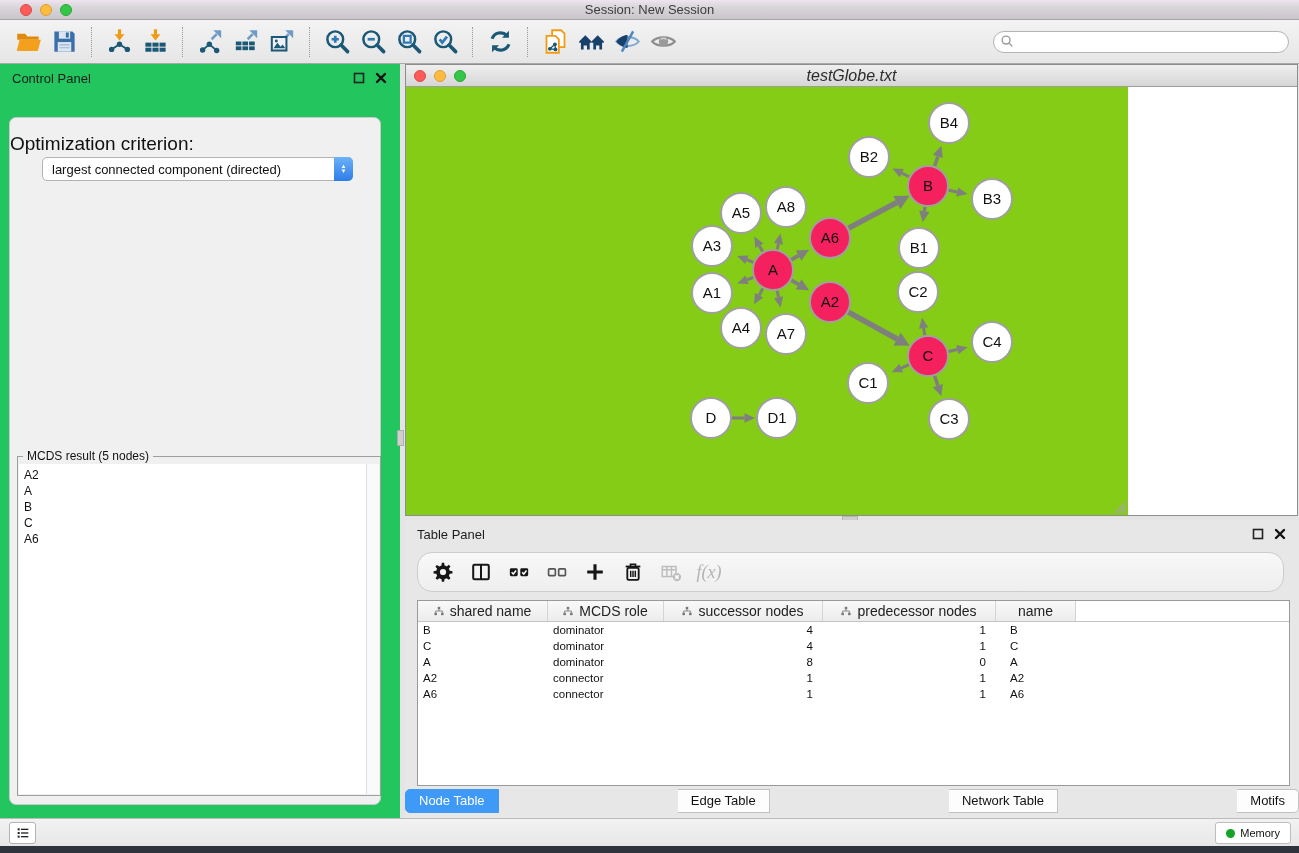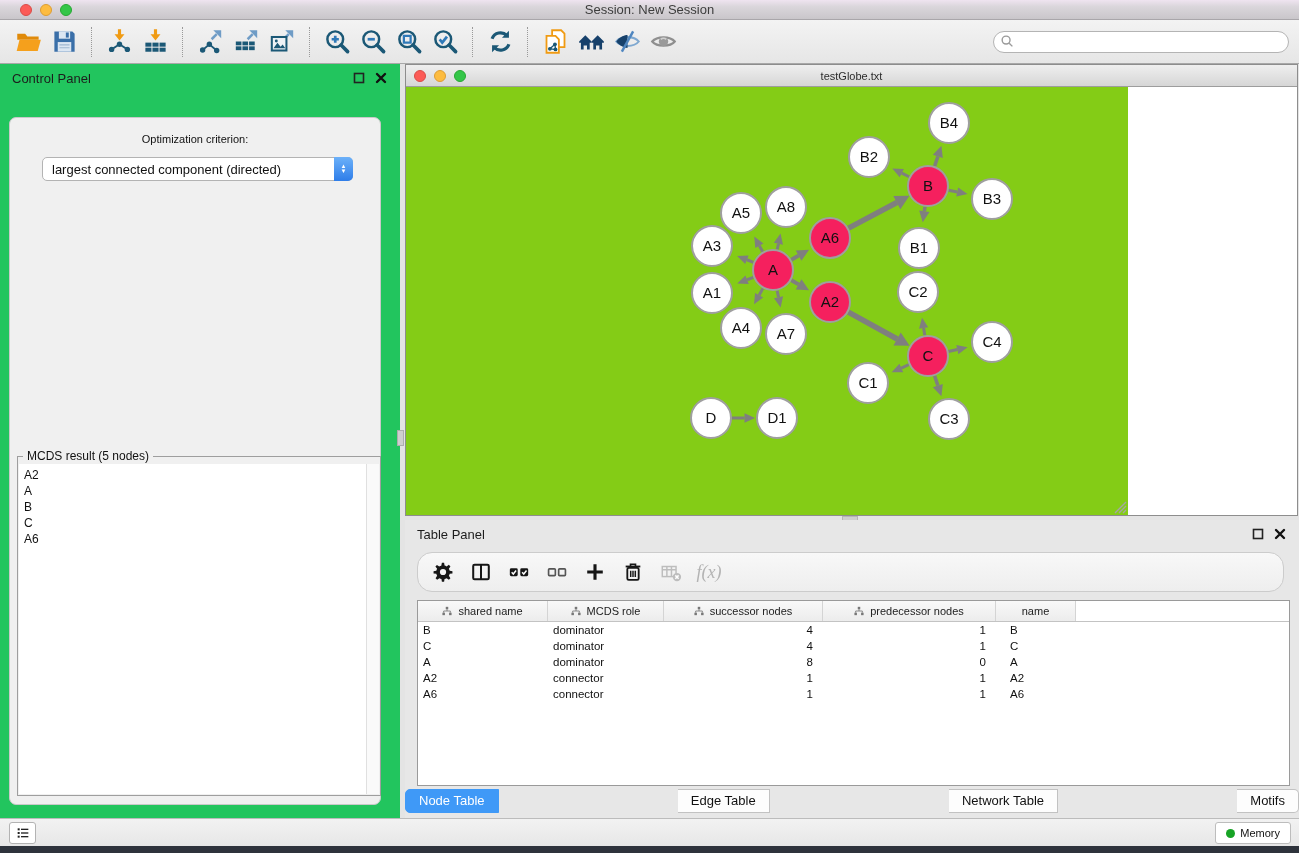--- a/index.html
+++ b/index.html
@@ -52,21 +52,21 @@
     font-size:13px; color:#111; background:#fdfdfd; border:1px solid #c2c2c2; border-left:none;
     padding:3px 13px 4px; cursor:pointer; font-family:"Liberation Sans",sans-serif;
   }
   .cp-tab:first-child{ border-left:1px solid #c2c2c2; border-radius:5px 0 0 5px; }
   .cp-tab:last-child{ border-radius:0 5px 5px 0; }
   .cp-tab.sel{ background:#3f99f7; border-color:#3f99f7; color:#fff; }
   .cp-panel{
     position:absolute; left:9px; top:53px; width:372px; height:688px;
     background:#f0f0f0; border:1px solid #c9c9c9; border-radius:7px;
   }
-  .opt-label{ position:absolute; left:0; top:15px; width:100%; text-align:center; font-size:11px; color:#111; }
+  .opt-label{ position:absolute; left:0; top:15px; width:100%; font-size:19px; color:#111; }
   .criterion-select{
     position:absolute; left:32px; top:39px; width:311px; height:24px; background:#fff;
     border:1px solid #b3b3b3; border-radius:5px; display:flex; align-items:center; cursor:pointer;gap:28px;
   }
   .criterion-select .sel-text{ flex:1; font-size:13px; color:#111; padding-left:9px; white-space:nowrap; overflow:hidden; }
   .sel-stepper{
     width:19px; height:24px; margin-right:-1px; border-radius:0 5px 5px 0;
     background:linear-gradient(#6cb1f9,#2e7de9); display:flex; flex-direction:column;
     align-items:center; justify-content:center; color:#fff; font-size:6px; line-height:5px;
   }
@@ -96,21 +96,21 @@
   
   .network-window{
     position:absolute; left:405px; top:64px; width:893px; height:452px;
     background:#fff; border:1px solid #8d8d8d;
   }
   .nw-titlebar{
     position:relative; height:22px; background:linear-gradient(#efefef,#d6d6d6);
     border-bottom:1px solid #9d9d9d; display:flex; align-items:center;
   }
   .nw-titlebar .lights{ padding-left:8px; }
-  .nw-title{ position:absolute; left:0; right:0; text-align:center; font-size:11px; color:#2c2c2c; }
+  .nw-title{ position:absolute; left:0; right:0; text-align:center; font-size:16px; color:#2c2c2c;font-style:italic; }
   .nw-canvas{ position:relative; width:722px; height:428px; background:#84cc16; overflow:hidden; }
   .resize-grip{ position:absolute; right:1px; bottom:1px; }
   .split-handle-v{ position:absolute; left:397px; top:430px; width:7px; height:16px; background:#cfcfcf; border:1px solid #aeaeae; }
   .split-handle-h{ position:absolute; left:842px; top:516px; width:16px; height:5px; background:#cfcfcf; border:1px solid #b5b5b5; }
   
   .table-panel{ position:absolute; left:405px; top:520px; width:894px; height:298px; background:#e7e7e7; }
   .tp-toolbar{
     position:absolute; left:12px; top:32px; width:867px; height:40px;
     background:linear-gradient(#f8f8f8,#eee); border:1px solid #ccc; border-radius:15px;
     display:flex; align-items:center; gap:4px; padding-left:8px;
@@ -119,21 +119,21 @@
   .tp-btn svg{ width:22px; height:22px; }
   .fx{ font-family:"Liberation Serif",serif; font-style:italic; font-size:18px; color:#b3b3b3; }
   .tp-table{
     position:absolute; left:12px; top:80px; width:873px; height:186px;
     background:#fff; border:1px solid #9a9a9a; overflow:hidden;
   }
   .tp-header{ display:flex; height:21px; border-bottom:1px solid #c3c3c3; }
   .th-cell{
     background:linear-gradient(#f9f9f9,#ececec); border-right:1px solid #d4d4d4;
     display:flex; align-items:center; justify-content:center; gap:6px;
-    font-size:11px; color:#222; cursor:pointer;
+    font-size:14px; color:#222; cursor:pointer;
   }
   .th-cell svg{ width:10px; height:10px; }
   .th-fill{ flex:1; background:#fff; }
   .tp-row{ display:flex; height:16px; cursor:pointer; }
   .td-cell{ font-size:11.5px; color:#111; line-height:16px; padding:0 5px; white-space:nowrap; overflow:hidden; }
   .td-cell.num{ text-align:right; padding-right:10px; }
   .td-cell.name{ padding-left:14px; }
   .tp-tabs{ position:absolute; left:0; top:269px; width:100%; display:flex; justify-content:space-between; }
   
   .status-bar{

